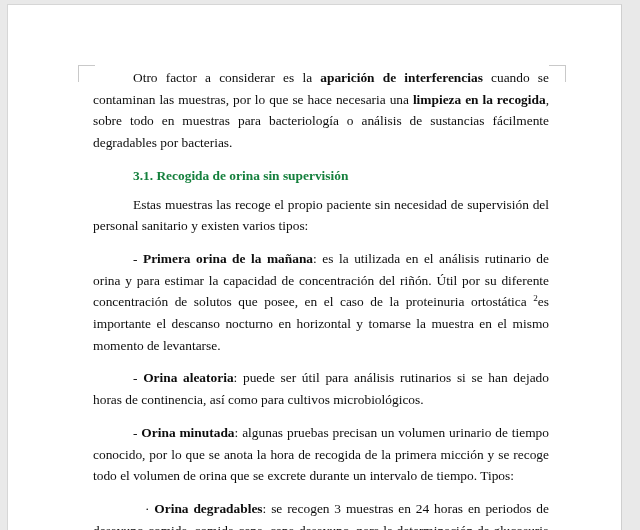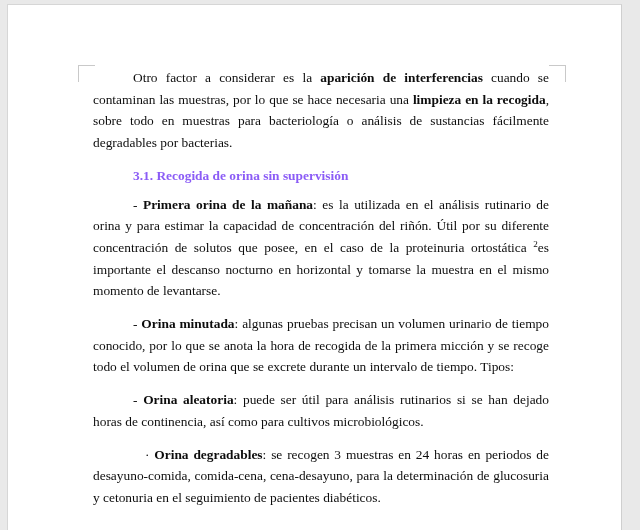--- a/index.html
+++ b/index.html
@@ -58,39 +58,40 @@
     text-indent: 40px;
     color: #0d0d0d;
     hyphens: none;
   }
   p.heading {
     margin: 0 0 7px 0;
     font-size: 13.4px;
     line-height: 1.62;
     font-weight: bold;
     text-indent: 40px;
-    color: #8b5cf6;
+    color: #15803d;
   }
   p.sub {
     text-indent: 52px;
   }
   b { font-weight: bold; }
   sup {
     font-size: 0.68em;
     vertical-align: super;
     line-height: 0;
   }
 </style>
 </head>
 <body>
 
 <div id="page">
   <div class="corner-mark tl"></div>
   <div class="corner-mark tr"></div>
   <div id="text-block">
       <p class="para"><span>Otro factor a considerar es la </span><b>aparición de interferencias</b><span> cuando se contaminan las muestras, por lo que se hace necesaria una </span><b>limpieza en la recogida</b><span>, sobre todo en muestras para bacteriología o análisis de sustancias fácilmente degradables por bacterias.</span></p>
       <p class="para heading"><b>3.1. Recogida de orina sin supervisión</b></p>
+      <p class="para"><span>Estas muestras las recoge el propio paciente sin necesidad de supervisión del personal sanitario y existen varios tipos:</span></p>
       <p class="para"><span>- </span><b>Primera orina de la mañana</b><span>: es la utilizada en el análisis rutinario de orina y para estimar la capacidad de concentración del riñón. Útil por su diferente concentración de solutos que posee, en el caso de la proteinuria ortostática </span><sup>2</sup><span>es importante el descanso nocturno en horizontal y tomarse la muestra en el mismo momento de levantarse.</span></p>
+      <p class="para"><span>- </span><b>Orina aleatoria</b><span>: puede ser útil para análisis rutinarios si se han dejado horas de continencia, así como para cultivos microbiológicos.</span></p>
       <p class="para"><span>- </span><b>Orina minutada</b><span>: algunas pruebas precisan un volumen urinario de tiempo conocido, por lo que se anota la hora de recogida de la primera micción y se recoge todo el volumen de orina que se excrete durante un intervalo de tiempo. Tipos:</span></p>
-      <p class="para"><span>- </span><b>Orina aleatoria</b><span>: puede ser útil para análisis rutinarios si se han dejado horas de continencia, así como para cultivos microbiológicos.</span></p>
       <p class="para sub"><span>· </span><b>Orina degradables</b><span>: se recogen 3 muestras en 24 horas en periodos de desayuno-comida, comida-cena, cena-desayuno, para la determinación de glucosuria y cetonuria en el seguimiento de pacientes diabéticos.</span></p>
     </div>
 </div>
 
 </body></html>

